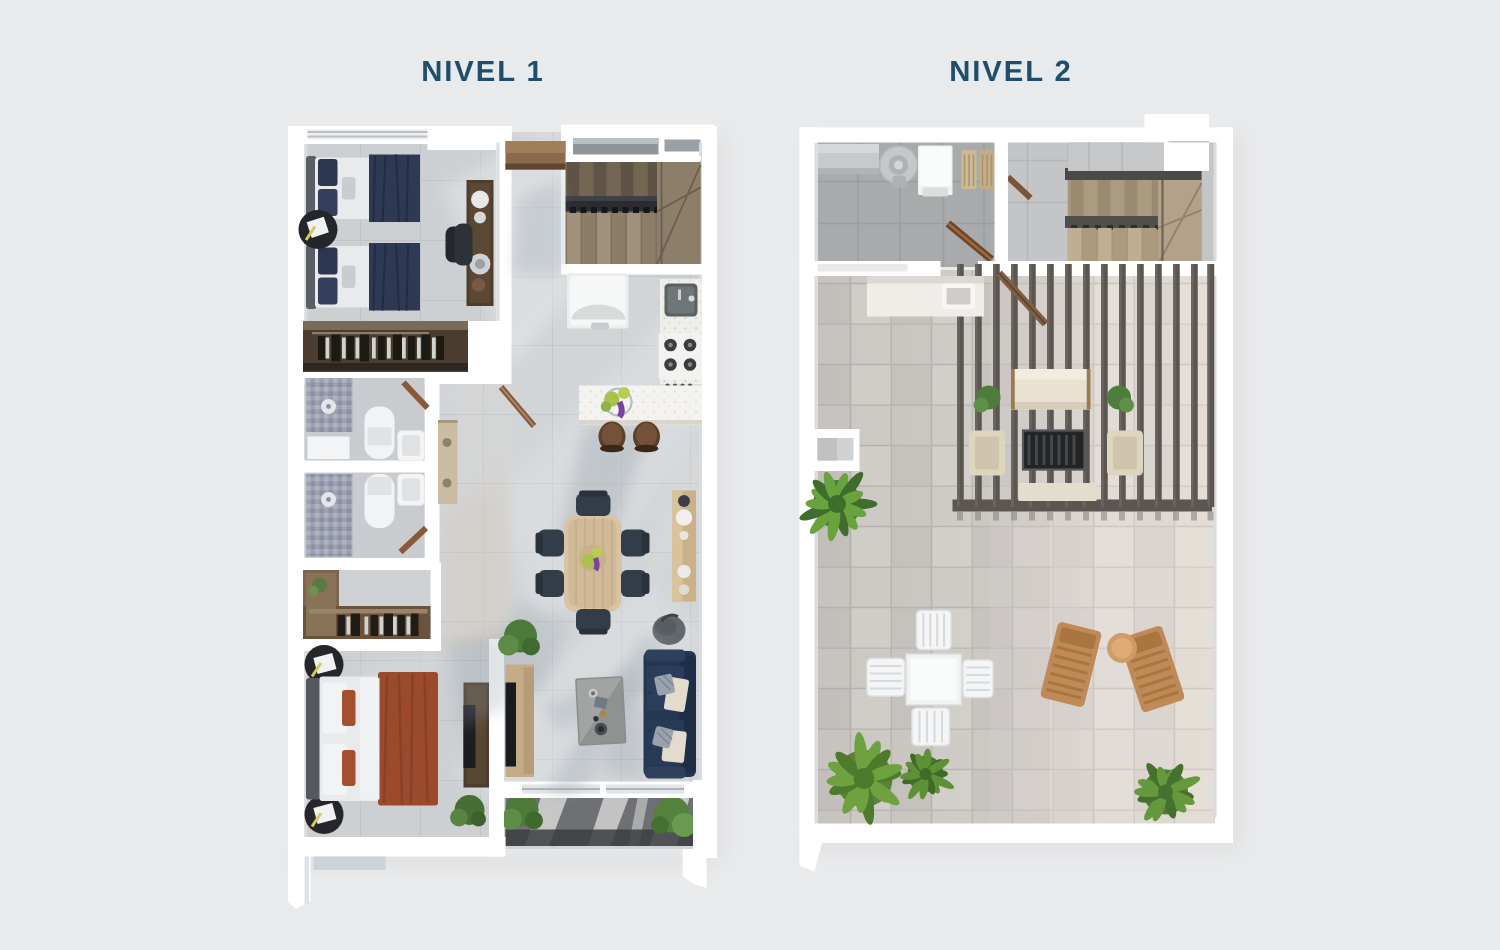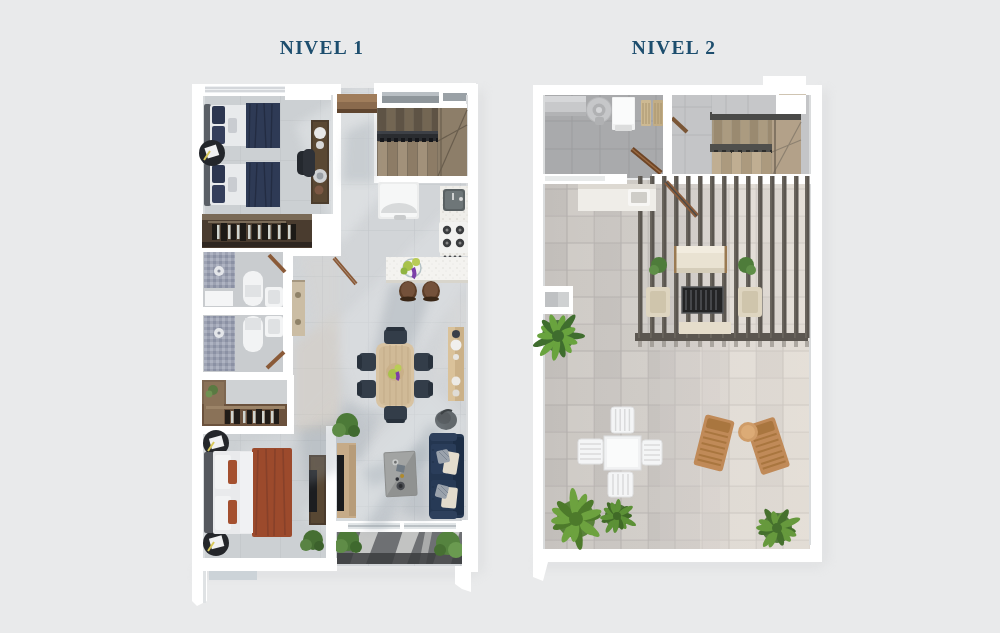--- a/index.html
+++ b/index.html
@@ -1,16 +1,16 @@
 <!DOCTYPE html>
 <html><head><meta charset="utf-8">
 <style>
 html,body{margin:0;padding:0;}
 body{width:1000px;height:633px;background:#e9eaeb;font-family:"Liberation Sans",sans-serif;overflow:hidden;}
-.wrap{position:relative;width:832px;height:633px;font-family:Liberation Serif, serif;}
+.wrap{position:relative;width:832px;height:633px;}
 svg{position:absolute;left:0;top:0;}
 </style></head><body>
 <div class="wrap">
 <svg width="1000" height="633" viewBox="0 0 1000 633">
 <defs>
 <pattern id="tile1" width="46" height="46" patternUnits="userSpaceOnUse">
   <rect width="46" height="46" fill="#d2d5d8"></rect>
   <path d="M0 0H46M0 0V46" stroke="#c3c7cb" stroke-width="1.2"></path>
 </pattern>
 <pattern id="tile1b" width="40" height="40" patternUnits="userSpaceOnUse">

